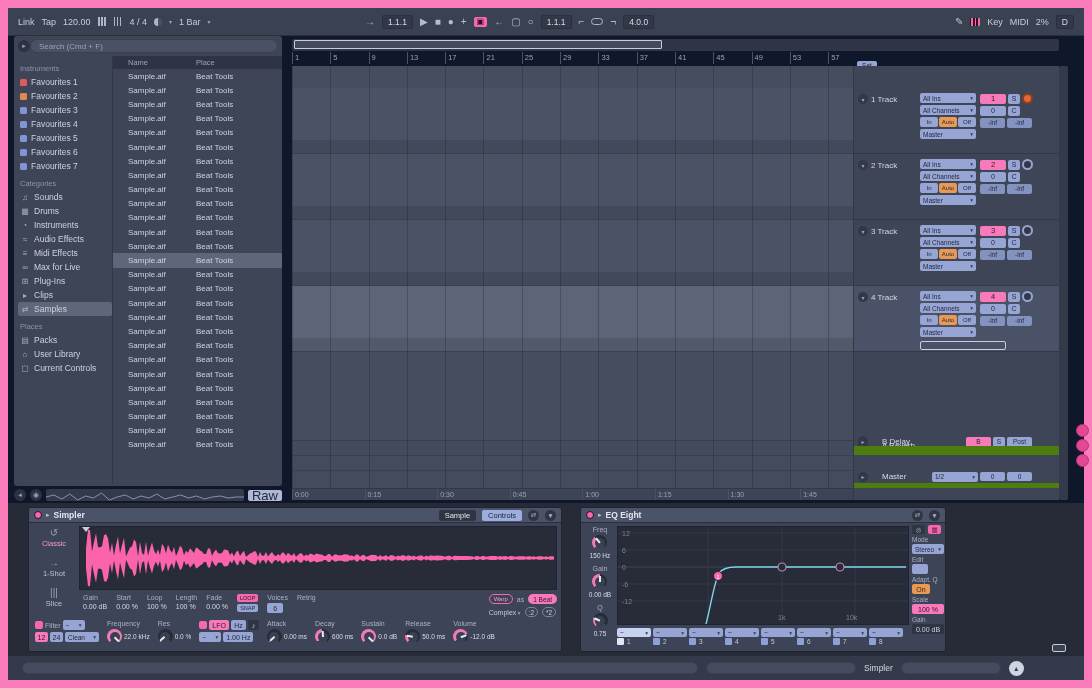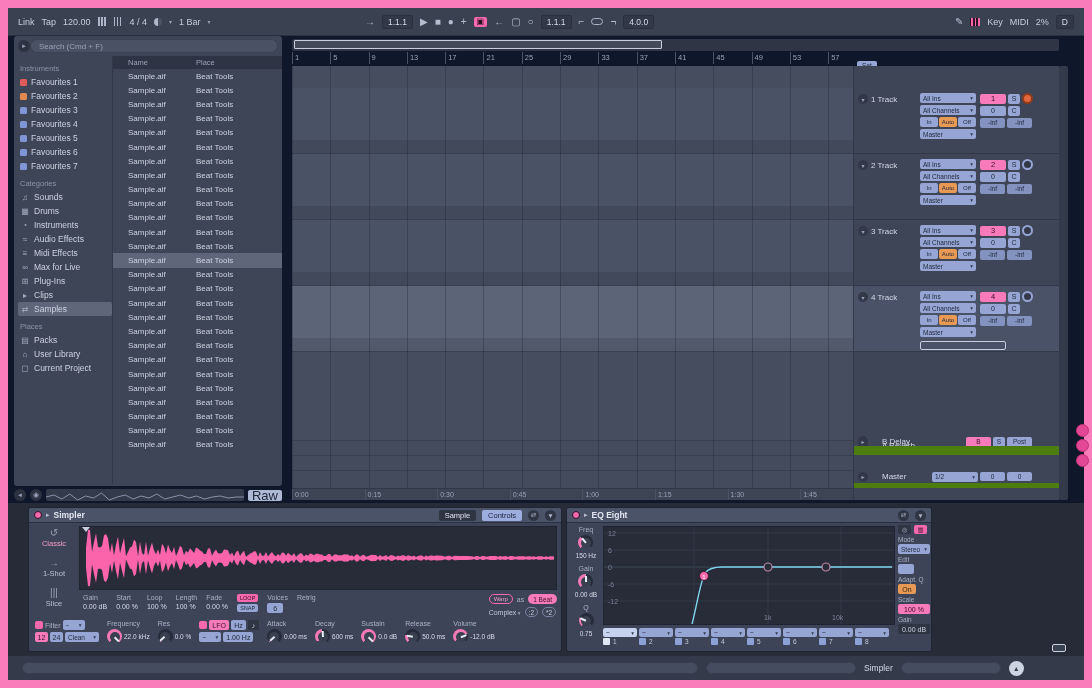--- a/index.html
+++ b/index.html
@@ -317,21 +317,21 @@
               <span>Packs</span>
             </div>
 
             <div class="item">
               <span class="iglyph">⌂</span>
               <span>User Library</span>
             </div>
 
             <div class="item">
               <span class="iglyph">▢</span>
-              <span>Current Project</span>
+              <span>Current Controls</span>
             </div>
           </div>
       </div>
       <div class="filelist">
         <div class="fl-head">
           <span>Name</span>
           <span>Place</span>
         </div>
         <div class="flrows">
 
@@ -894,21 +894,21 @@
         <div class="bcl">
           <span class="plab">Volume</span>
           <div class="brow">
               <span class="knob" style="--a:205deg"></span>
               <span class="kval">-12.0 dB</span>
             </div>
         </div>
       </div>
     </div>
 
-    <div class="device" style="left:558px;width:366px">
+    <div class="device" style="left:572px;width:366px">
       <div class="dtitle">
         <span class="power"></span>
         <span class="foldtri">▸</span>
         <span class="dtname">EQ Eight</span>
         <div class="dtr">
           <span class="cicon">⇄</span>
           <span class="cicon">▼</span>
         </div>
       </div>
 

